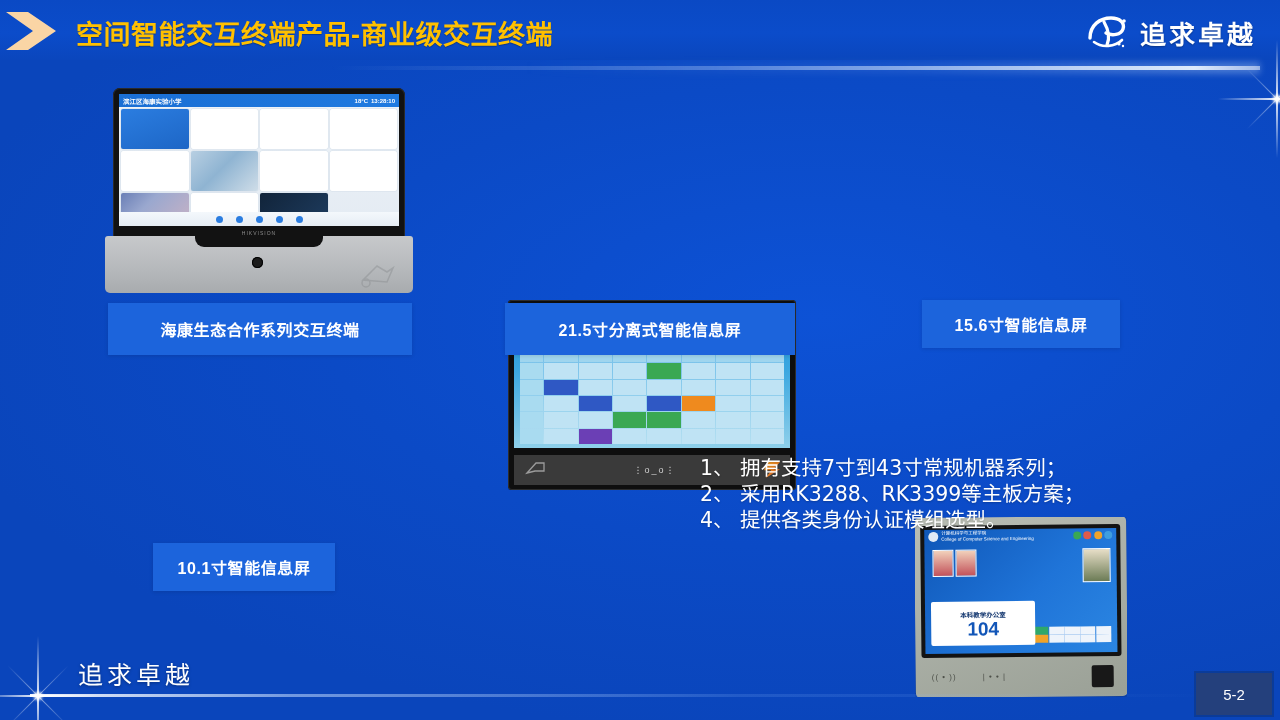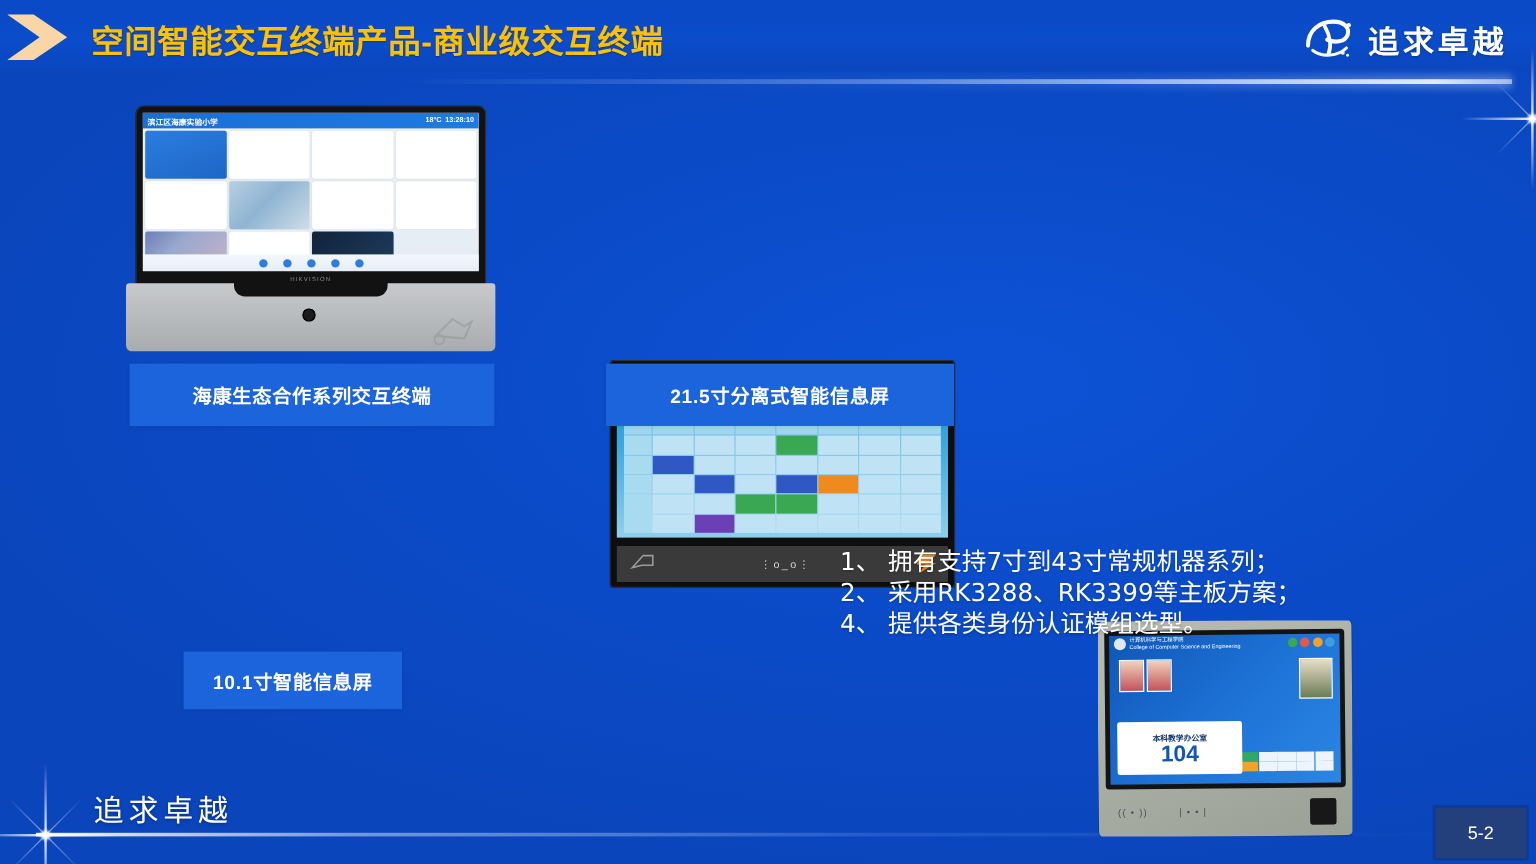--- a/index.html
+++ b/index.html
@@ -415,20 +415,21 @@
           </div>
         </div>
       </div>
       <div class="m3-bezel">
         <span>((&nbsp;•&nbsp;))</span>
         <span style="margin-left:26px">|&nbsp;•&nbsp;•&nbsp;|</span>
       </div>
       <div class="m3-ir"></div>
     </div>
   </div>
+  <div class="caption" style="left:922px; top:300px; width:198px; height:48px;">15.6寸智能信息屏</div>
 
   <div class="caption" style="left:153px; top:543px; width:182px; height:48px;">10.1寸智能信息屏</div>
 
 
   <ul class="bullets">
     <li>1、 拥有支持7寸到43寸常规机器系列；</li>
     <li>2、 采用RK3288、RK3399等主板方案；</li>
     <li>4、 提供各类身份认证模组选型。</li>
   </ul>
 

